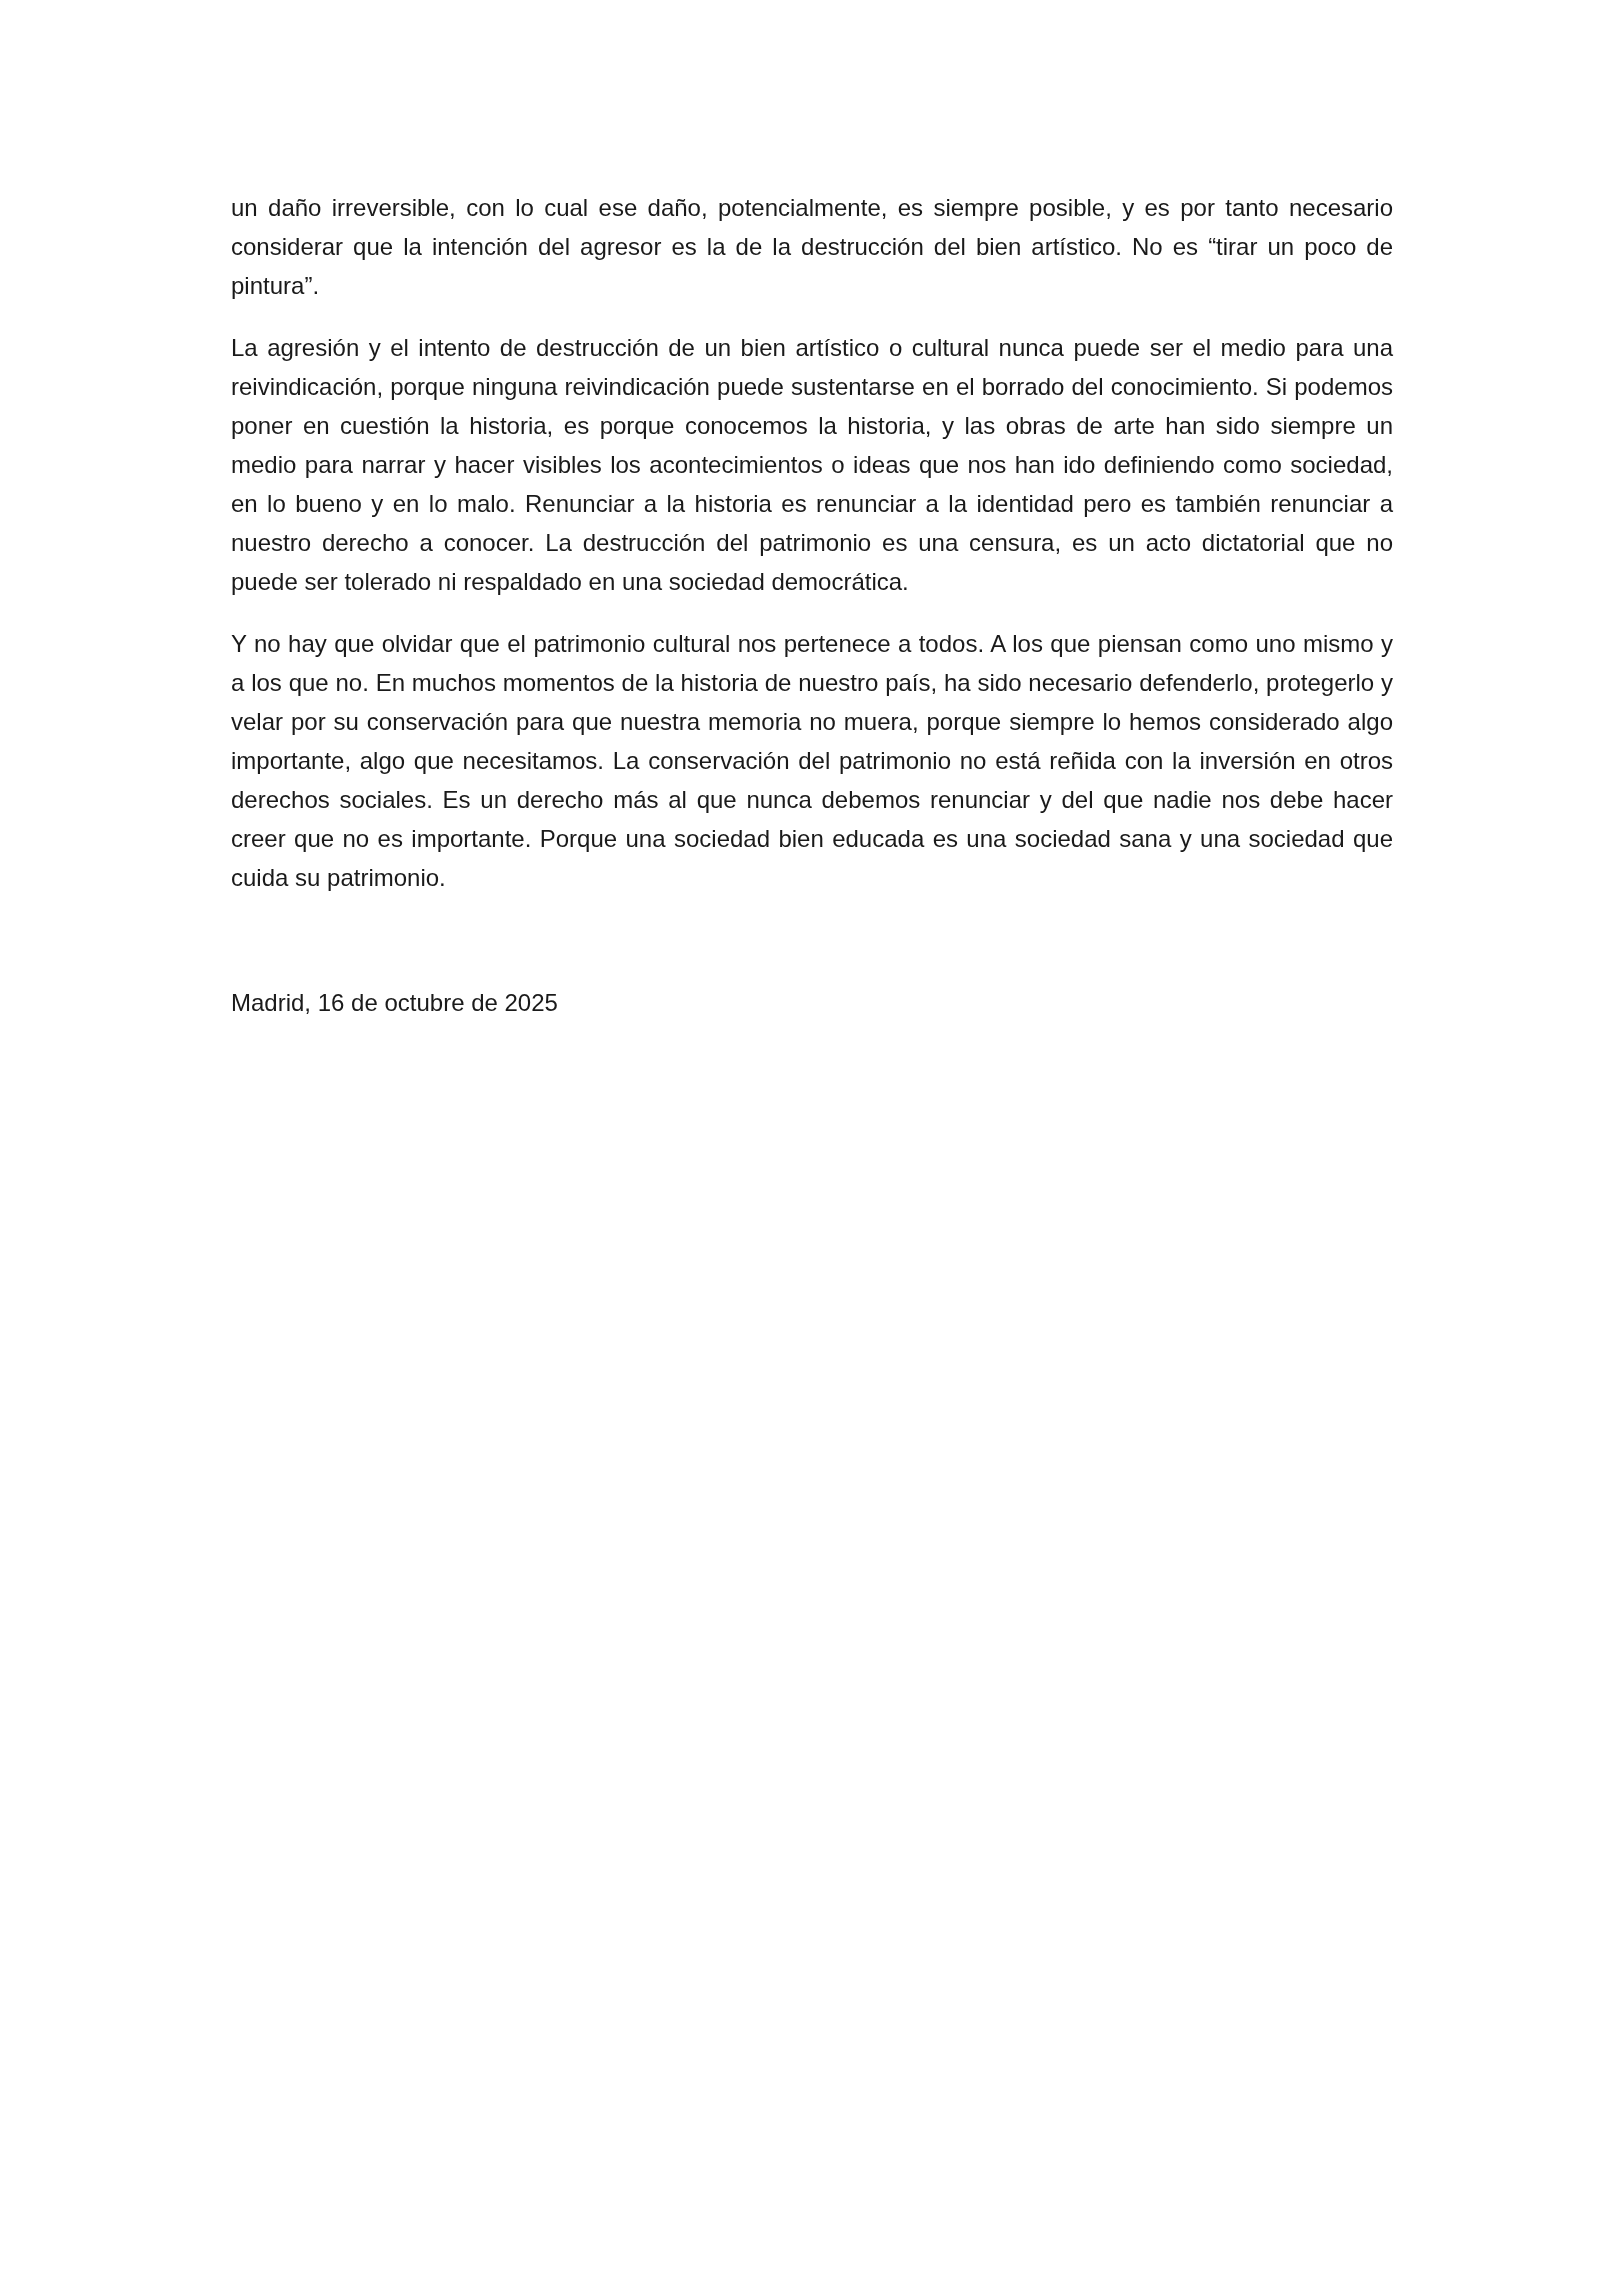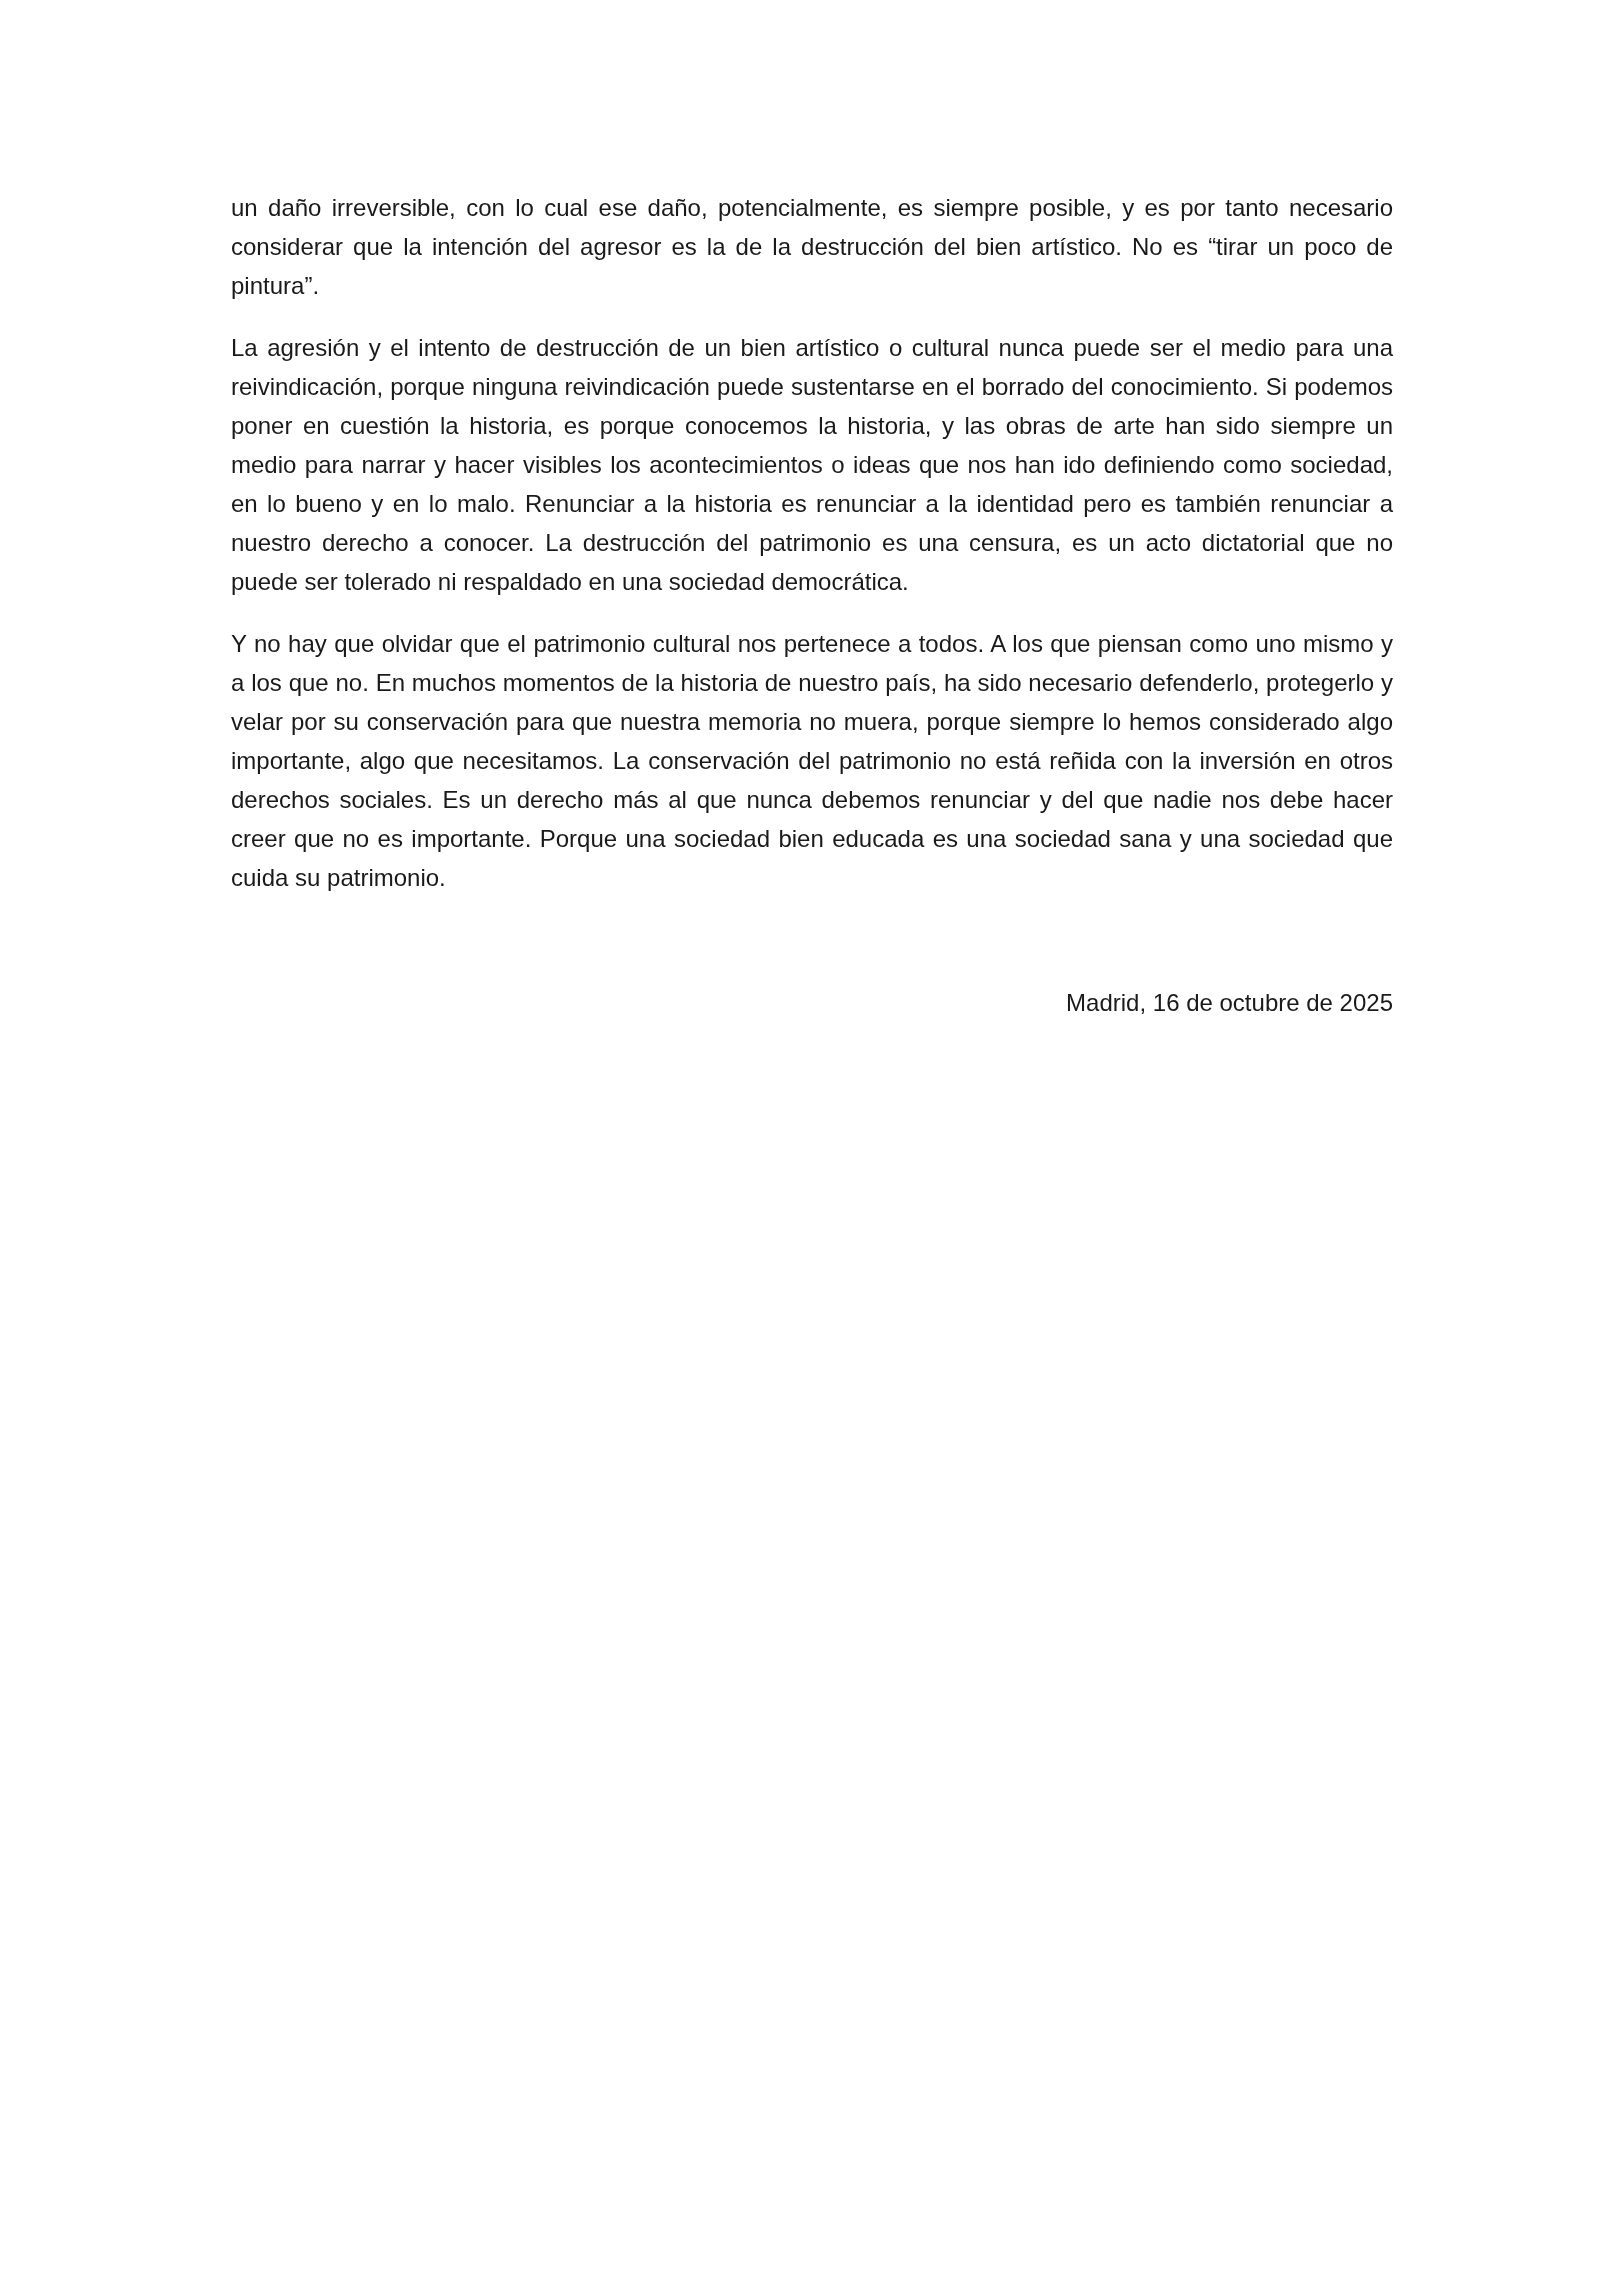--- a/index.html
+++ b/index.html
@@ -20,21 +20,21 @@
     color: #1a1a1a;
     overflow: hidden;
   }
   .para {
     margin: 0 0 23px 0;
     text-align: justify;
     text-justify: inter-word;
   }
   .dateline {
     margin: 86px 0 4px 0;
-    text-align: right;
+    text-align: left;
   }
 </style>
 </head>
 <body>
 
 <div class="page">
   <p class="para">un daño irreversible, con lo cual ese daño, potencialmente, es siempre posible, y es por tanto necesario considerar que la intención del agresor es la de la destrucción del bien artístico. No es “tirar un poco de pintura”.</p>
   <p class="para">La agresión y el intento de destrucción de un bien artístico o cultural nunca puede ser el medio para una reivindicación, porque ninguna reivindicación puede sustentarse en el borrado del conocimiento. Si podemos poner en cuestión la historia, es porque conocemos la historia, y las obras de arte han sido siempre un  medio para narrar y hacer visibles los acontecimientos o ideas que nos han ido definiendo como sociedad, en lo bueno y en lo malo. Renunciar a la historia es renunciar a la identidad pero es también renunciar a nuestro derecho a conocer. La destrucción del patrimonio es una censura, es un acto dictatorial que no puede ser tolerado ni respaldado en una sociedad democrática.</p>
   <p class="para">Y no hay que olvidar que el patrimonio cultural nos pertenece a todos. A los que piensan como uno mismo y a los que no. En muchos momentos de la historia de nuestro país, ha sido necesario defenderlo, protegerlo  y velar por su conservación para que nuestra memoria no muera, porque siempre lo hemos considerado algo importante, algo que necesitamos. La conservación del patrimonio no está reñida con la inversión en otros derechos sociales. Es un derecho más al que nunca debemos renunciar y del que nadie nos debe hacer creer que no es importante. Porque una sociedad bien educada es una sociedad sana y una sociedad que cuida su patrimonio.</p>
   <p class="dateline">Madrid, 16 de octubre de 2025</p>

